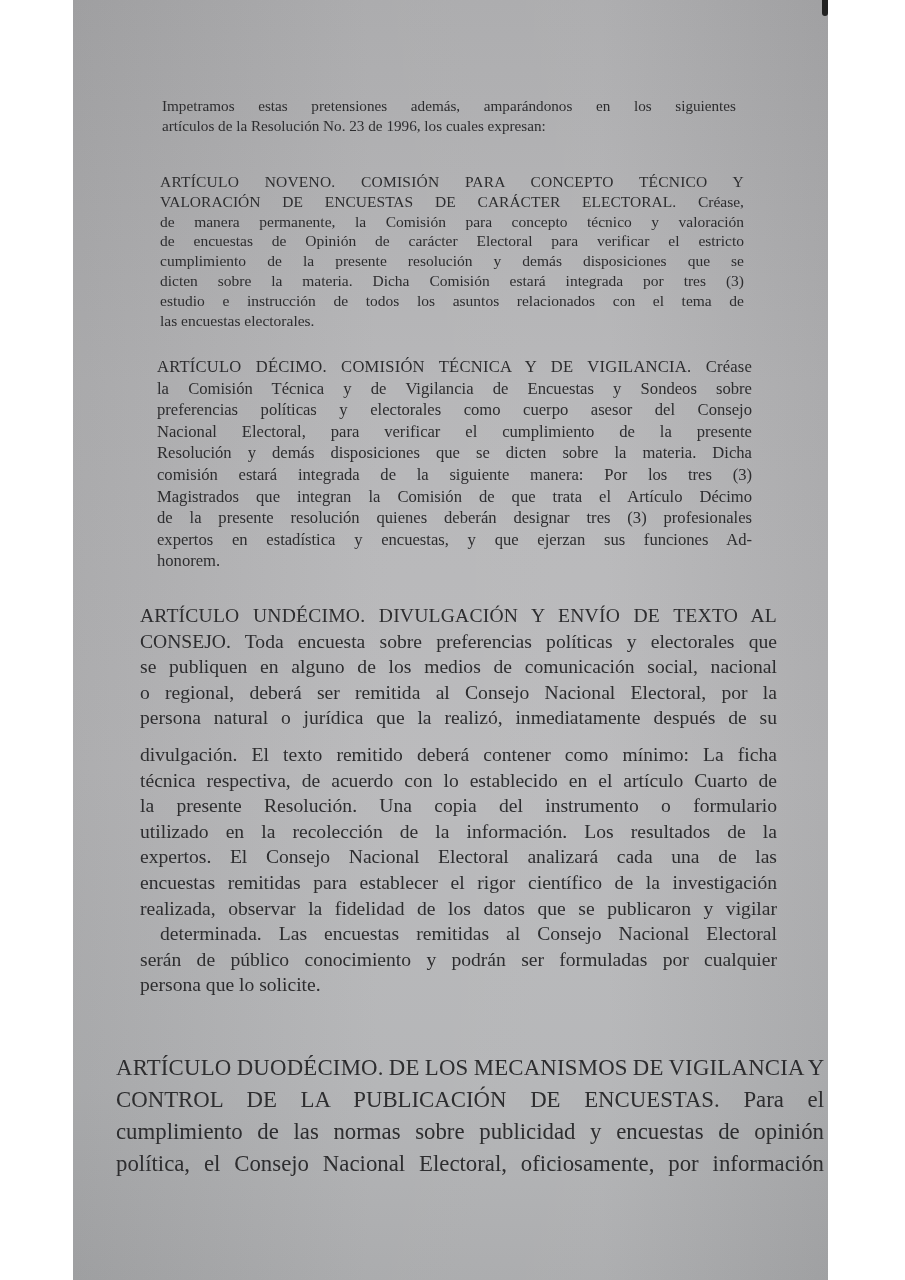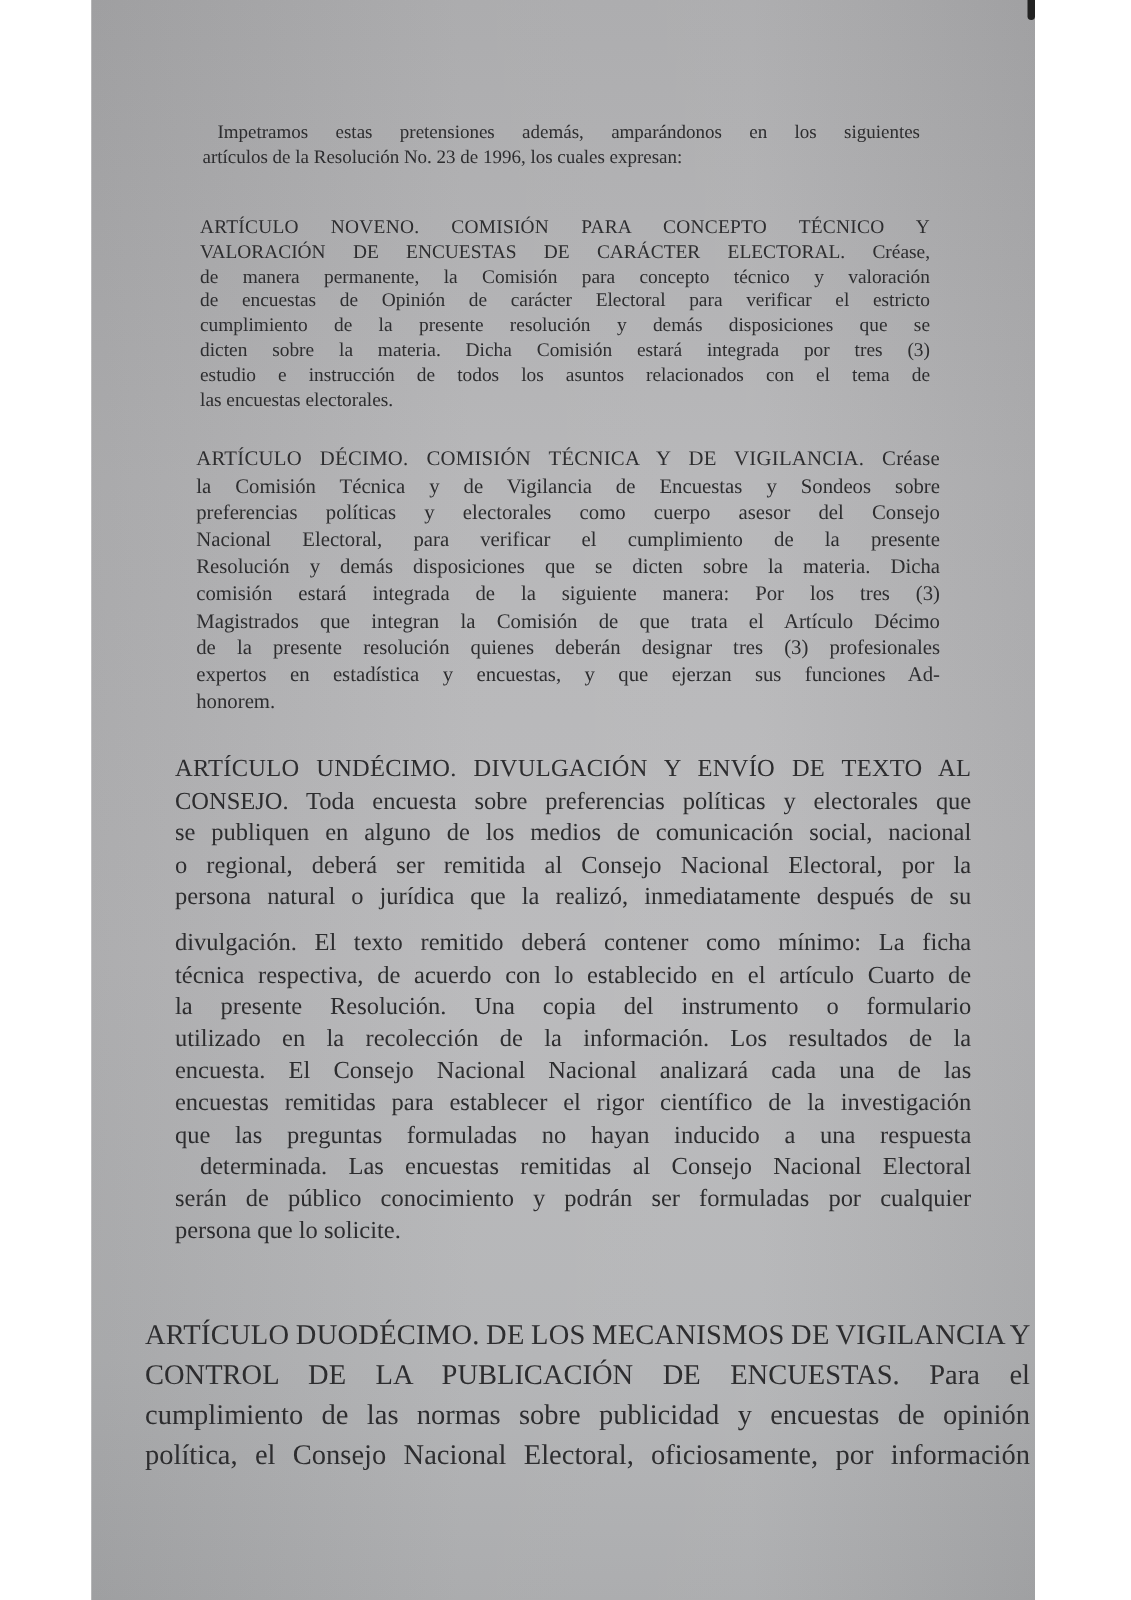--- a/index.html
+++ b/index.html
@@ -60,21 +60,21 @@
     #art12 { left: 116px; width: 708px; top: 1052px; font-size: 22.8px; line-height: 32px; }
     .block-title { letter-spacing: 0.2px; }
   </style>
 </head>
 <body>
 
 <div class="paper"></div>
 <div class="corner-shadow"></div>
 
 <div class="text" id="intro">
-  <span class="line" style="white-space: nowrap; word-spacing: 0px; margin-left: 12px;">Impetramos estas pretensiones además, amparándonos en los siguientes</span>
+  <span class="line" style="white-space: nowrap; word-spacing: 0px;">Impetramos estas pretensiones además, amparándonos en los siguientes</span>
   <span class="line last">artículos de la Resolución No. 23 de 1996, los cuales expresan:</span>
 </div>
 
 <div class="text" id="art9">
   <span class="line block-title" style="white-space: nowrap; word-spacing: 0px;">ARTÍCULO NOVENO. COMISIÓN PARA CONCEPTO TÉCNICO Y</span>
   <span class="line" style="white-space: nowrap; word-spacing: 0px;">VALORACIÓN DE ENCUESTAS DE CARÁCTER ELECTORAL. Créase,</span>
   <span class="line" style="white-space: nowrap; word-spacing: 0px;">de manera permanente, la Comisión para concepto técnico y valoración</span>
   <span class="line" style="white-space: nowrap; word-spacing: 0px;">de encuestas de Opinión de carácter Electoral para verificar el estricto</span>
   <span class="line" style="white-space: nowrap; word-spacing: 0px;">cumplimiento de la presente resolución y demás disposiciones que se</span>
   <span class="line" style="white-space: nowrap; word-spacing: 0px;">dicten sobre la materia. Dicha Comisión estará integrada por tres (3)</span>
@@ -98,23 +98,23 @@
 <div class="text" id="art11">
   <span class="line block-title" style="white-space: nowrap; word-spacing: 0px;">ARTÍCULO UNDÉCIMO. DIVULGACIÓN Y ENVÍO DE TEXTO AL</span>
   <span class="line" style="white-space: nowrap; word-spacing: 0px;">CONSEJO. Toda encuesta sobre preferencias políticas y electorales que</span>
   <span class="line" style="white-space: nowrap; word-spacing: 0px;">se publiquen en alguno de los medios de comunicación social, nacional</span>
   <span class="line" style="white-space: nowrap; word-spacing: 0px;">o regional, deberá ser remitida al Consejo Nacional Electoral, por la</span>
   <span class="line" style="white-space: nowrap; word-spacing: 0px;">persona natural o jurídica que la realizó, inmediatamente después de su</span>
   <span class="line" style="white-space: nowrap; word-spacing: 0px; margin-top: 11px;">divulgación. El texto remitido deberá contener como mínimo: La ficha</span>
   <span class="line" style="white-space: nowrap; word-spacing: 0px;">técnica respectiva, de acuerdo con lo establecido en el artículo Cuarto de</span>
   <span class="line" style="white-space: nowrap; word-spacing: 0px;">la presente Resolución. Una copia del instrumento o formulario</span>
   <span class="line" style="white-space: nowrap; word-spacing: 0px;">utilizado en la recolección de la información. Los resultados de la</span>
-  <span class="line" style="white-space: nowrap; word-spacing: 0px;">encuesta. El Consejo Nacional Nacional analizará cada una de las</span>
+  <span class="line" style="white-space: nowrap; word-spacing: 0px;">expertos. El Consejo Nacional Electoral analizará cada una de las</span>
   <span class="line" style="white-space: nowrap; word-spacing: 0px;">encuestas remitidas para establecer el rigor científico de la investigación</span>
-  <span class="line" style="white-space: nowrap; word-spacing: 0px;">que las preguntas formuladas no hayan inducido a una respuesta</span>
+  <span class="line" style="white-space: nowrap; word-spacing: 0px;">realizada, observar la fidelidad de los datos que se publicaron y vigilar</span>
   <span class="line" style="white-space: nowrap; word-spacing: 0px; margin-left: 20px;">determinada. Las encuestas remitidas al Consejo Nacional Electoral</span>
   <span class="line" style="white-space: nowrap; word-spacing: 0px;">serán de público conocimiento y podrán ser formuladas por cualquier</span>
   <span class="line last">persona que lo solicite.</span>
 </div>
 
 <div class="text" id="art12">
   <span class="line block-title" style="white-space: nowrap; word-spacing: -0.714286px;">ARTÍCULO DUODÉCIMO. DE LOS MECANISMOS DE VIGILANCIA Y</span>
   <span class="line" style="white-space: nowrap; word-spacing: 0px;">CONTROL DE LA PUBLICACIÓN DE ENCUESTAS. Para el</span>
   <span class="line" style="white-space: nowrap; word-spacing: 0px;">cumplimiento de las normas sobre publicidad y encuestas de opinión</span>
   <span class="line" style="white-space: nowrap; word-spacing: 0px;">política, el Consejo Nacional Electoral, oficiosamente, por información</span>

